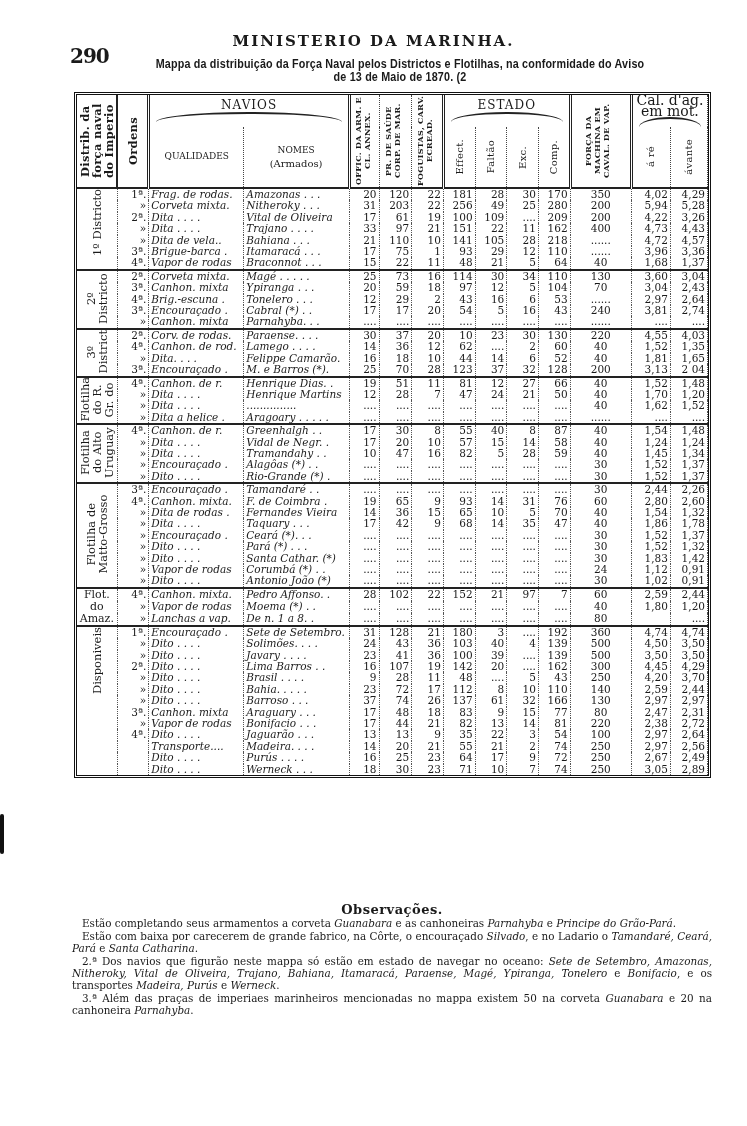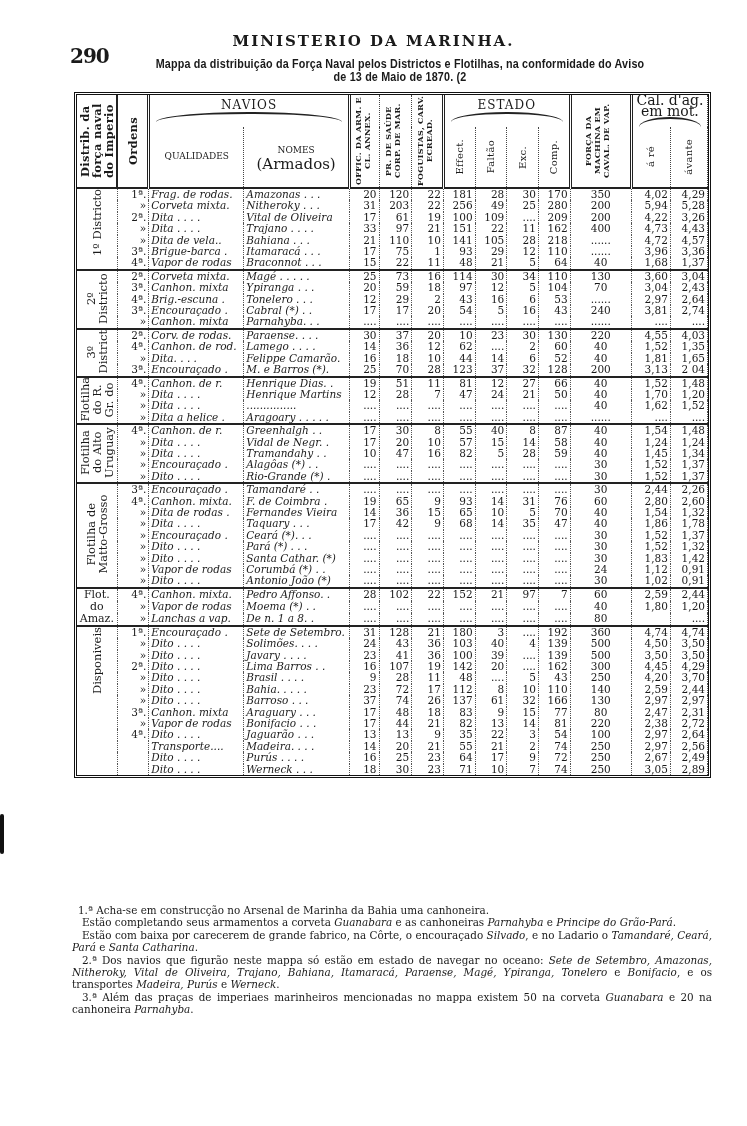--- a/index.html
+++ b/index.html
@@ -40,21 +40,21 @@
   .th-rot {
     writing-mode: vertical-rl; transform: rotate(180deg);
     font-size: 9px; line-height: 10px; white-space: nowrap; margin: 0 auto;
     font-weight: bold; letter-spacing: 0.3px;
   }
   .th-rot.big { font-size: 11.5px; line-height: 12px; }
   .th-rot.small { font-size: 8px; line-height: 9px; }
   .th-group { font-size: 12px; font-weight: bold; letter-spacing: 1px; height: 34px; }
   .th-sub { font-size: 9px; font-weight: bold; }
   .th-names { font-size: 9px; line-height: 14px; }
-  .th-names .armados { font-size: 15px; font-weight: normal; }
+  .th-names .armados { font-size: 10px; font-weight: normal; }
   .brace { display: block; height: 8px; border-top: 2px solid #222; border-radius: 50% 50% 0 0 / 100% 100% 0 0; margin: 0 6px; }
   td.district {
     border-right: 2px solid #222; text-align: center; vertical-align: middle; padding: 0;
   }
   td.district .dlabel {
     writing-mode: vertical-rl; transform: rotate(180deg); font-size: 11.5px; line-height: 12px;
     margin: 0 auto; white-space: normal; text-align: center;
   }
   td.district .dlabel.h { writing-mode: horizontal-tb; transform: none; font-size: 11px; }
   td.ordem { text-align: right; border-right: 3px double #222; font-size: 10.5px; }
@@ -939,18 +939,18 @@
           <td class="num dbl">74</td>
           <td class="force">250</td>
           <td class="num">3,05</td>
           <td class="num">2,89</td>
         </tr>
       </tbody>
 </table>
 </div>
 
 <div class="observacoes">
-  <p class="obs-p" style="text-indent:6px"><span>1.ª Acha-se em construcção no Arsenal de Marinha da Bahia uma canhoneira.</span></p>
+  <div class="obs-title">Observações.</div>
   <p class="obs-p"><span>Estão completando seus armamentos a corveta </span><i>Guanabara</i><span> e as canhoneiras </span><i>Parnahyba</i><span> e </span><i>Principe do Grão-Pará</i><span>.</span></p>
   <p class="obs-p"><span>Estão com baixa por carecerem de grande fabrico, na Côrte, o encouraçado </span><i>Silvado</i><span>, e no Ladario o </span><i>Tamandaré, Ceará, Pará</i><span> e </span><i>Santa Catharina</i><span>.</span></p>
   <p class="obs-p"><span>2.ª Dos navios que figurão neste mappa só estão em estado de navegar no oceano: </span><i>Sete de Setembro, Amazonas, Nitheroky, Vital de Oliveira, Trajano, Bahiana, Itamaracá, Paraense, Magé, Ypiranga, Tonelero</i><span> e </span><i>Bonifacio</i><span>, e os transportes </span><i>Madeira, Purús</i><span> e </span><i>Werneck</i><span>.</span></p>
   <p class="obs-p"><span>3.ª Além das praças de imperiaes marinheiros mencionadas no mappa existem 50 na corveta </span><i>Guanabara</i><span> e 20 na canhoneira </span><i>Parnahyba</i><span>.</span></p>
 </div>
 
 </body></html>

